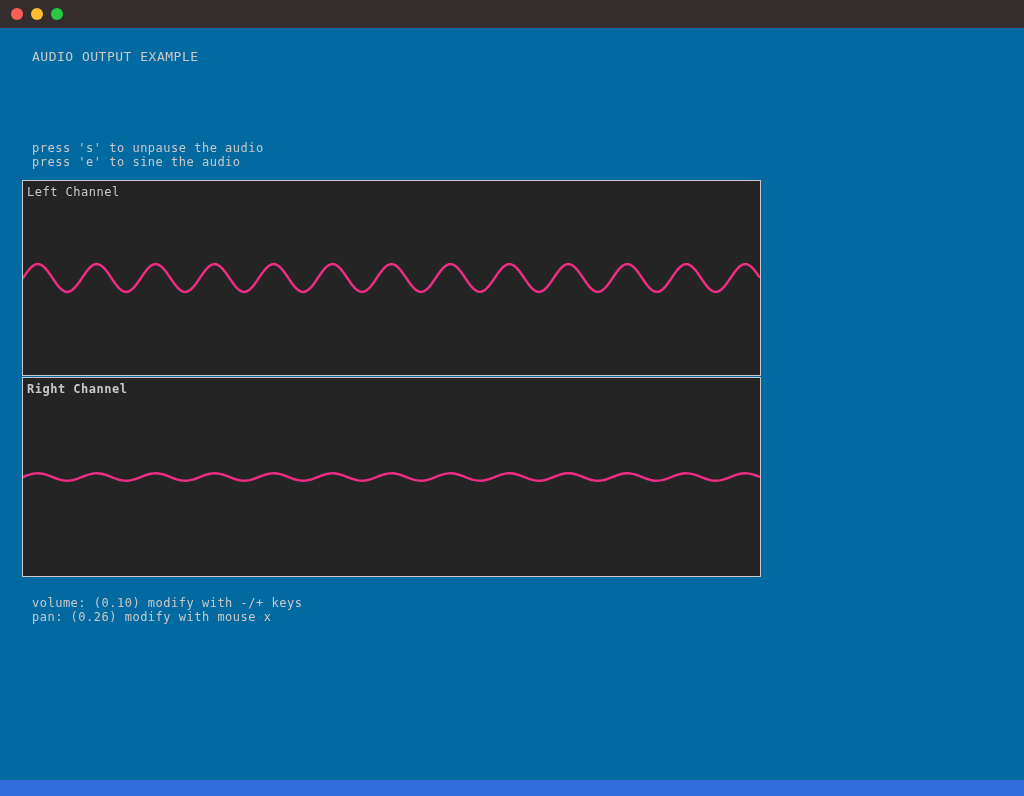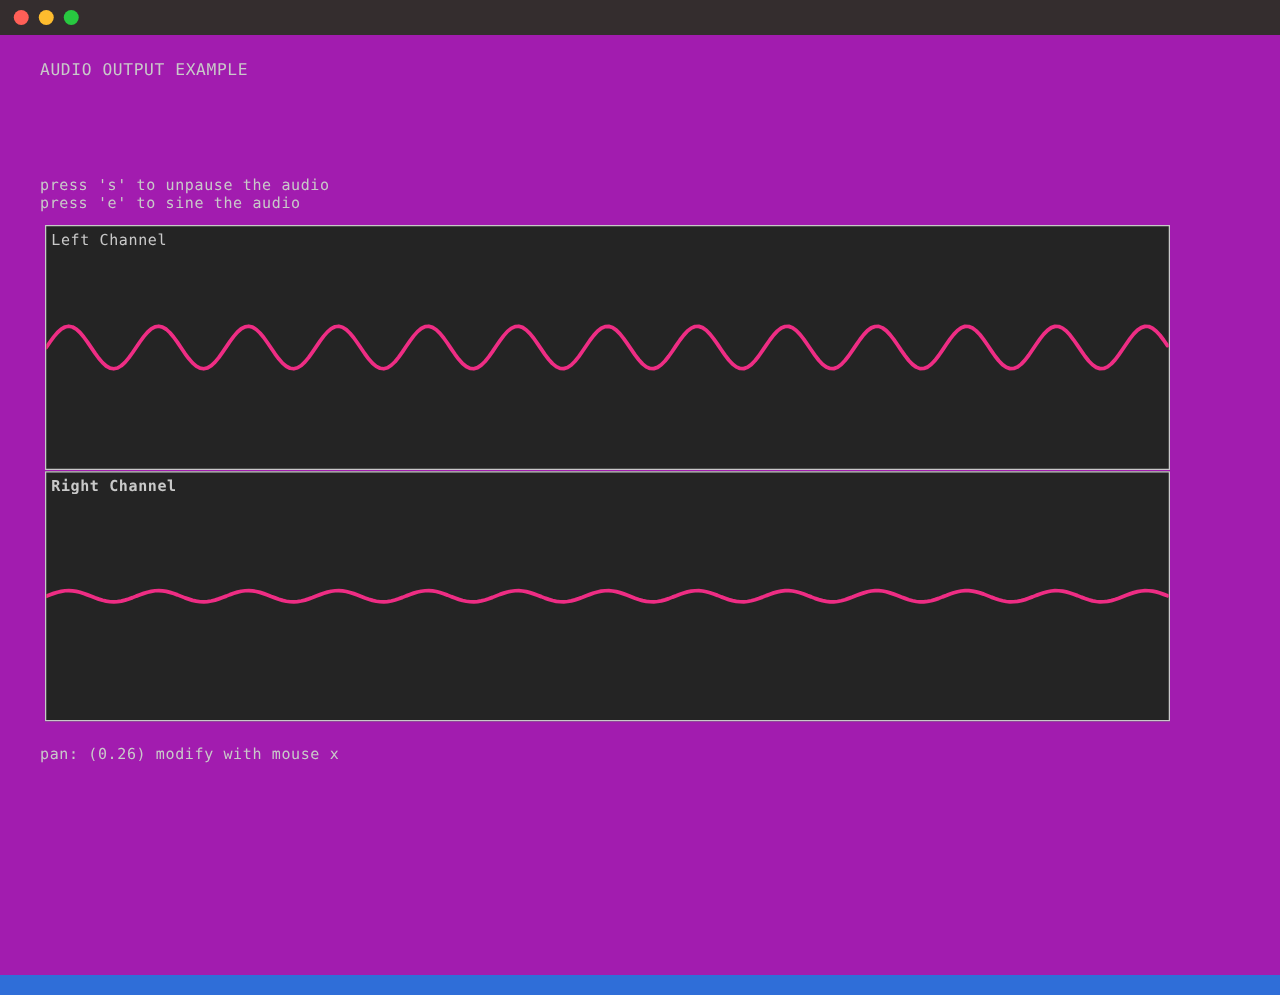--- a/index.html
+++ b/index.html
@@ -5,21 +5,21 @@
   * { margin: 0; padding: 0; box-sizing: border-box; }
   html, body { width: 1024px; height: 796px; }
   body {
     background: #1f1f1f;
     font-family: "DejaVu Sans Mono", "Liberation Mono", monospace;
     overflow: hidden;
   }
   .window {
     position: absolute;
     inset: 0;
-    background: #a21caf;
+    background: #0369a1;
   }
   .titlebar {
     position: absolute;
     top: 0; left: 0; right: 0;
     height: 28px;
     background: #342d2e;
     display: flex;
     align-items: center;
     padding-left: 11px;
     gap: 8px;
@@ -42,22 +42,22 @@
     font-size: 13px;
   }
   .instructions {
     position: absolute;
     left: 32px; top: 81px;
     line-height: 14px;
     margin-top: 32px;
   }
   .channel-box {
     position: absolute;
-    left: 36px;
-    width: 900px;
+    left: 22px;
+    width: 739px;
     border: 1px solid #c8c8c8;
     background: #242424;
   }
   .box-left  { top: 152px; height: 196px; }
   .box-right { top: 349px; height: 200px; font-weight: bold; }
   .channel-label {
     position: absolute;
     left: 4px; top: 4px;
     font-size: 12px;
   }
@@ -107,20 +107,21 @@
     </div>
 
     <div class="channel-box box-right">
       <svg class="wave-svg" width="898" height="198" viewBox="0 0 898 198">
           <polyline points="0,99.0 3,97.8 6,96.7 9,95.8 12,95.1 15,94.6 18,94.5 21,94.7 24,95.1 27,95.8 30,96.8 33,97.9 36,99.0 39,100.2 42,101.3 45,102.2 48,102.9 51,103.4 54,103.5 57,103.3 60,102.9 63,102.1 66,101.2 69,100.1 72,98.9 75,97.8 78,96.7 81,95.8 84,95.1 87,94.6 90,94.5 93,94.7 96,95.1 99,95.9 102,96.8 105,97.9 108,99.1 111,100.3 114,101.3 117,102.3 120,102.9 123,103.4 126,103.5 129,103.3 132,102.8 135,102.1 138,101.1 141,100.0 144,98.9 147,97.7 150,96.6 153,95.7 156,95.0 159,94.6 162,94.5 165,94.7 168,95.2 171,95.9 174,96.9 177,98.0 180,99.2 183,100.3 186,101.4 189,102.3 192,103.0 195,103.4 198,103.5 201,103.3 204,102.8 207,102.1 210,101.1 213,100.0 216,98.8 219,97.7 222,96.6 225,95.7 228,95.0 231,94.6 234,94.5 237,94.7 240,95.2 243,96.0 246,96.9 249,98.0 252,99.2 255,100.4 258,101.4 261,102.3 264,103.0 267,103.4 270,103.5 273,103.3 276,102.8 279,102.0 282,101.0 285,99.9 288,98.7 291,97.6 294,96.5 297,95.6 300,95.0 303,94.6 306,94.5 309,94.7 312,95.2 315,96.0 318,97.0 321,98.1 324,99.3 327,100.4 330,101.5 333,102.4 336,103.0 339,103.4 342,103.5 345,103.3 348,102.7 351,102.0 354,101.0 357,99.9 360,98.7 363,97.5 366,96.5 369,95.6 372,95.0 375,94.6 378,94.5 381,94.8 384,95.3 387,96.1 390,97.1 393,98.2 396,99.3 399,100.5 402,101.5 405,102.4 408,103.1 411,103.4 414,103.5 417,103.2 420,102.7 423,101.9 426,100.9 429,99.8 432,98.6 435,97.5 438,96.4 441,95.6 444,94.9 447,94.6 450,94.5 453,94.8 456,95.3 459,96.1 462,97.1 465,98.2 468,99.4 471,100.6 474,101.6 477,102.5 480,103.1 483,103.4 486,103.5 489,103.2 492,102.7 495,101.9 498,100.9 501,99.7 504,98.6 507,97.4 510,96.4 513,95.5 516,94.9 519,94.6 522,94.5 525,94.8 528,95.4 531,96.2 534,97.2 537,98.3 540,99.5 543,100.6 546,101.7 549,102.5 552,103.1 555,103.4 558,103.5 561,103.2 564,102.6 567,101.8 570,100.8 573,99.7 576,98.5 579,97.4 582,96.3 585,95.5 588,94.9 591,94.5 594,94.5 597,94.8 600,95.4 603,96.2 606,97.2 609,98.4 612,99.5 615,100.7 618,101.7 621,102.5 624,103.1 627,103.5 630,103.5 633,103.2 636,102.6 639,101.8 642,100.7 645,99.6 648,98.4 651,97.3 654,96.3 657,95.4 660,94.8 663,94.5 666,94.5 669,94.8 672,95.4 675,96.3 678,97.3 681,98.4 684,99.6 687,100.7 690,101.8 693,102.6 696,103.2 699,103.5 702,103.5 705,103.1 708,102.6 711,101.7 714,100.7 717,99.5 720,98.4 723,97.2 726,96.2 729,95.4 732,94.8 735,94.5 738,94.5 741,94.9 744,95.5 747,96.3 750,97.3 753,98.5 756,99.7 759,100.8 762,101.8 765,102.6 768,103.2 771,103.5 774,103.4 777,103.1 780,102.5 783,101.7 786,100.6 789,99.5 792,98.3 795,97.2 798,96.2 801,95.4 804,94.8 807,94.5 810,94.6 813,94.9 816,95.5 819,96.4 822,97.4 825,98.5 828,99.7 831,100.8 834,101.8 837,102.7 840,103.2 843,103.5 846,103.4 849,103.1 852,102.5 855,101.6 858,100.6 861,99.4 864,98.2 867,97.1 870,96.1 873,95.3 876,94.8 879,94.5 882,94.6 885,94.9 888,95.5 891,96.4 894,97.5 897,98.6" fill="none" stroke="#ee2d84" stroke-width="3" stroke-linejoin="round" stroke-linecap="round"></polyline>
         </svg>
       <span class="channel-label">Right Channel</span>
     </div>
 
     <div class="status">
+      <div>volume: (0.10) modify with -/+ keys</div>
       <div>pan: (0.26) modify with mouse x</div>
     </div>
 
   </div>
 
   <div class="bottom-strip"></div>
 
 </div>
 
 </body></html>

